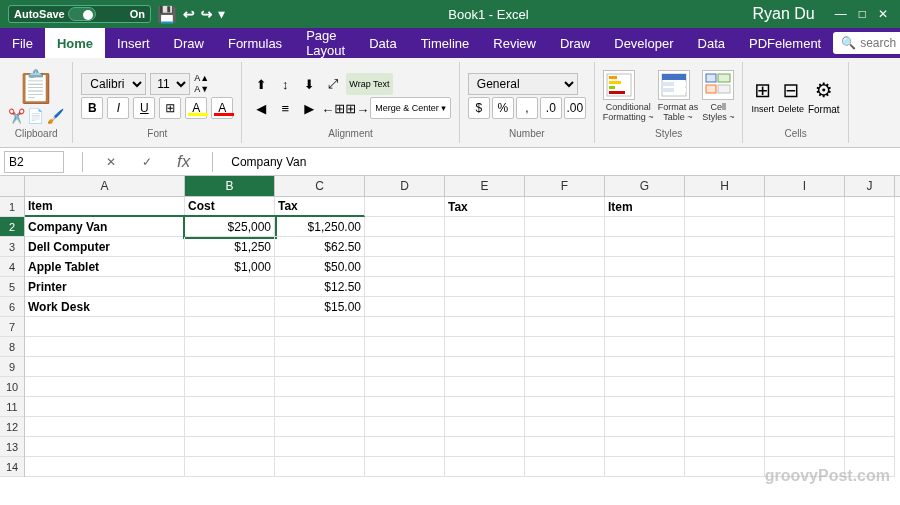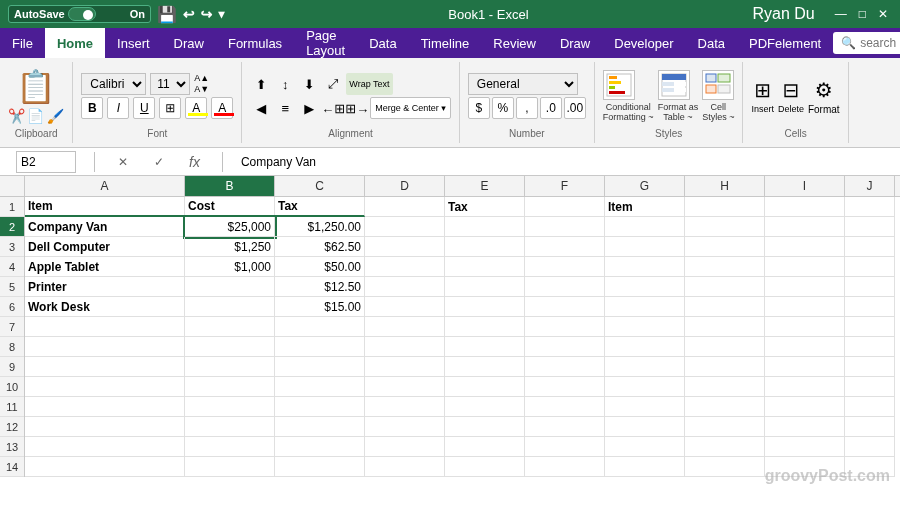--- a/index.html
+++ b/index.html
@@ -123,32 +123,32 @@
     .cell-btn { display:flex; flex-direction:column; align-items:center; font-size:9px; cursor:pointer; gap:2px; }
     .cell-icon { font-size:20px; }
 
     
     #formula-bar {
       display: flex;
       align-items: center;
       height: 28px;
       border-bottom: 1px solid #c8c8c8;
       background: #fff;
-      padding: 0 16px;
+      padding: 0 4px;
       gap: 16px;
     }
     #cell-ref-box {
       width: 60px;
       height: 22px;
       border: 1px solid #c0c0c0;
       padding: 0 4px;
       font-size: 12px;
     }
     .formula-separator { width: 1px; height: 20px; background: #c0c0c0; margin: 0 2px; }
-    .fx-label { font-size: 14px; color: #666; font-style: italic; padding: 0 4px; }
+    .fx-label { font-size: 17px; color: #666; font-style: italic; padding: 0 4px; }
     #formula-input {
       flex: 1;
       height: 22px;
       border: none;
       outline: none;
       font-size: 12px;
       color: #000;
     }
     .formula-btn { width:20px; height:20px; background:none; border:none; cursor:pointer; font-size:12px; color:#666; }
 

